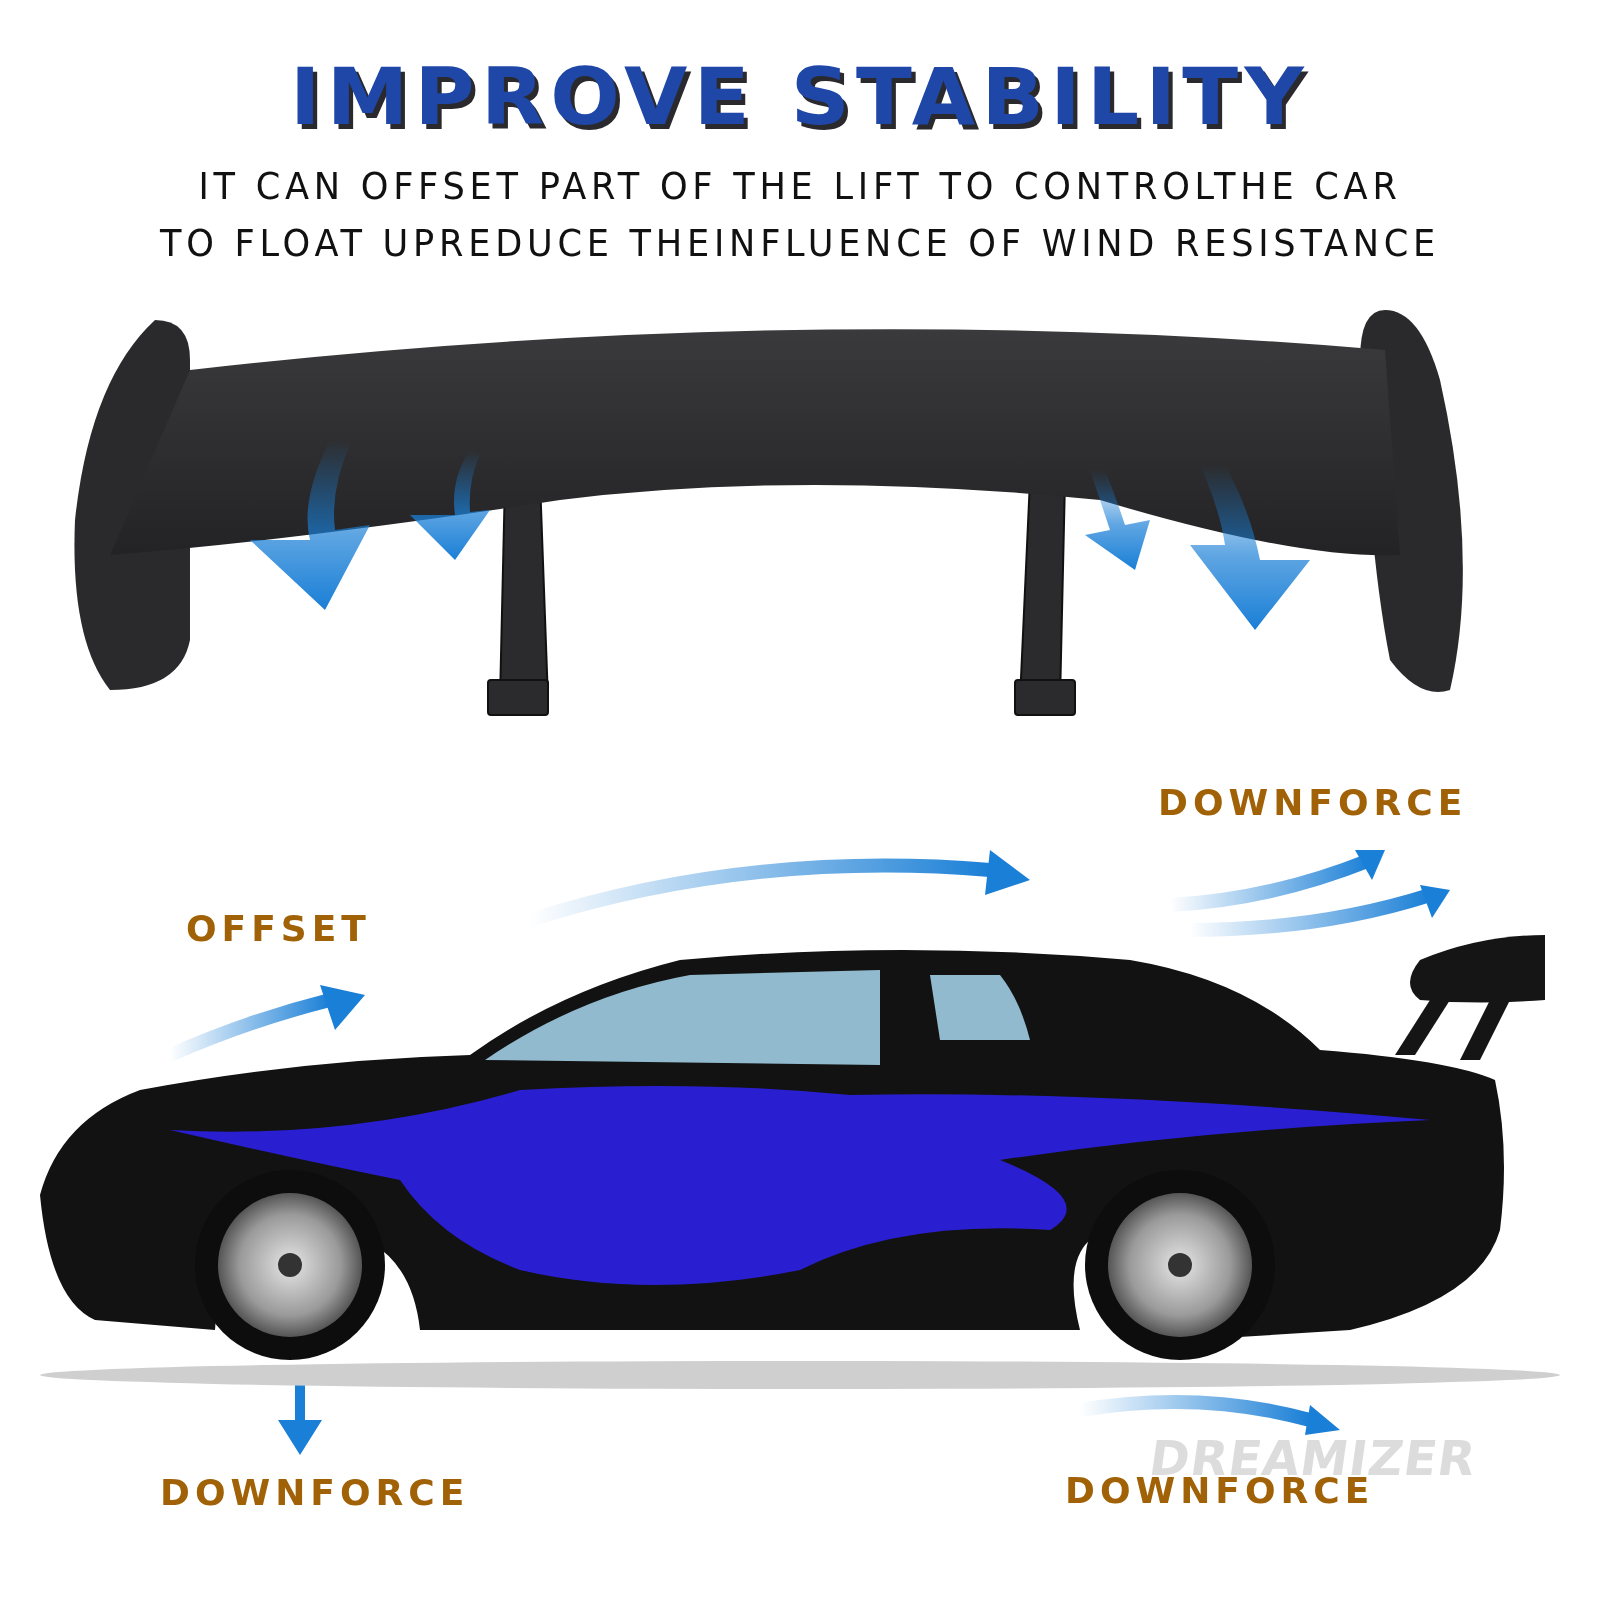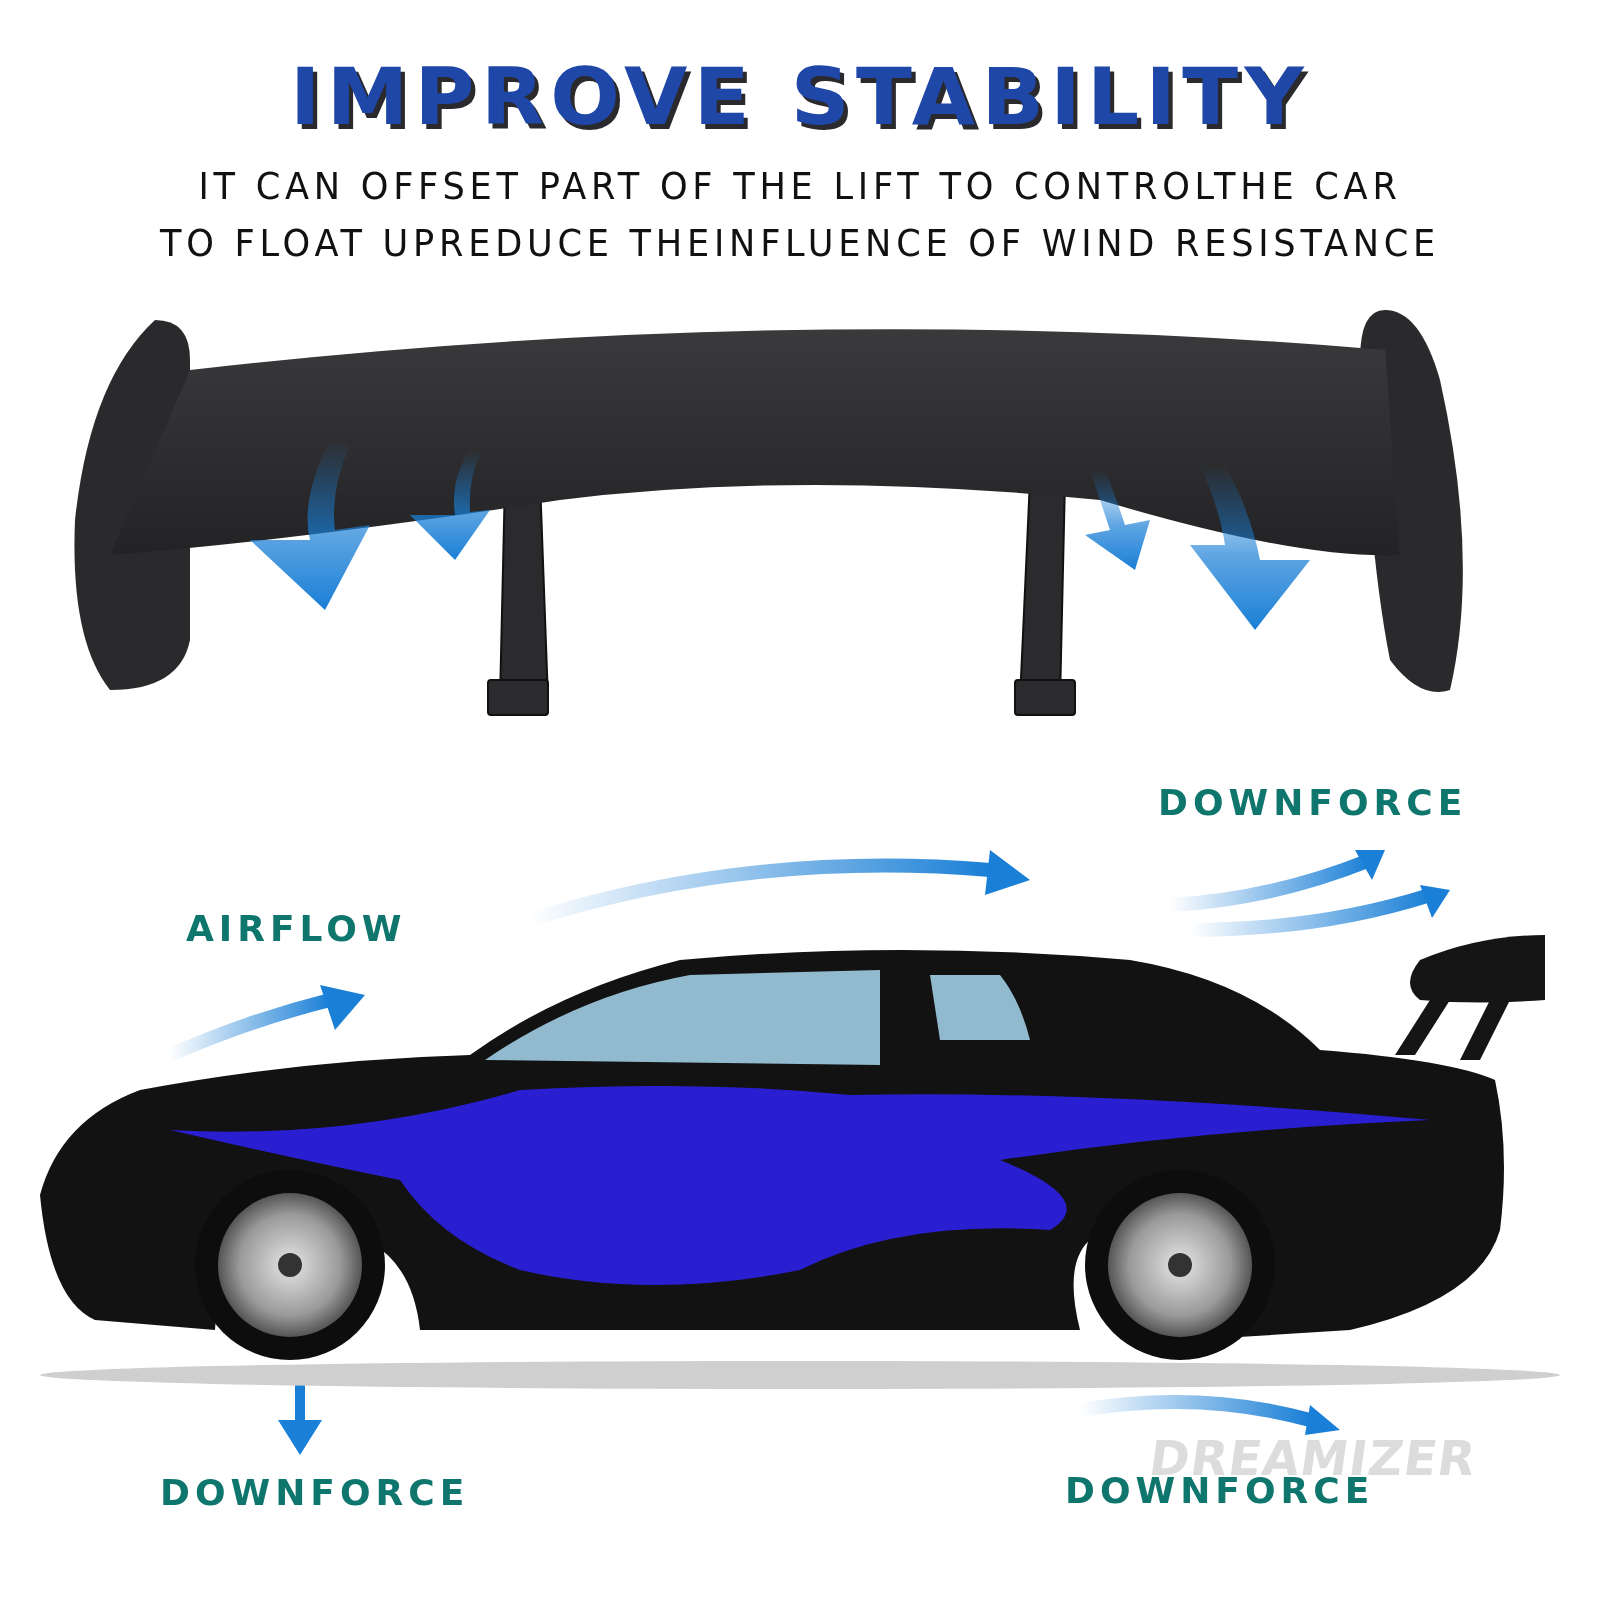--- a/index.html
+++ b/index.html
@@ -9,21 +9,21 @@
     left:0;top:52px;width:1600px;text-align:center;
     font-family:"DejaVu Sans",sans-serif;font-weight:bold;font-size:78px;letter-spacing:6px;
     color:#1f47a8;text-shadow:4px 5px 0 #2a2a2e;transform:scaleX(1.05);
   }
   .subline{
     left:0;width:1600px;text-align:center;
     font-family:"DejaVu Sans",sans-serif;font-size:37px;letter-spacing:5px;color:#111;
     transform:scaleX(0.95);
   }
   .label{
-    font-family:"DejaVu Sans",sans-serif;font-weight:bold;font-size:36px;letter-spacing:5px;color:#0f766e;
+    font-family:"DejaVu Sans",sans-serif;font-weight:bold;font-size:36px;letter-spacing:5px;color:#a16207;
   }
   .watermark{
     font-family:"DejaVu Sans",sans-serif;font-weight:bold;font-size:48px;letter-spacing:1px;color:#dcdcdc;
     transform:skewX(-8deg);
   }
 </style>
 </head>
 <body>
 
 <div class="abs headline">IMPROVE STABILITY</div>
@@ -59,21 +59,21 @@
 
   <g>
     <path d="M330 440 Q300 500 310 540 L250 540 L325 610 L370 525 L335 530 Q330 490 350 445 Z" fill="url(#arrowFade)"></path>
     <path d="M470 450 Q450 480 455 515 L410 515 L455 560 L490 510 L470 512 Q468 480 480 455 Z" fill="url(#arrowFade)"></path>
     <path d="M1090 470 Q1100 500 1110 530 L1085 535 L1135 570 L1150 520 L1125 525 Q1115 495 1105 470 Z" fill="url(#arrowFade)"></path>
     <path d="M1200 465 Q1220 510 1225 545 L1190 545 L1255 630 L1310 560 L1260 560 Q1250 510 1225 465 Z" fill="url(#arrowFade)"></path>
   </g>
 </svg>
 
 <div class="abs label" style="left:1158px;top:782px;">DOWNFORCE</div>
-<div class="abs label" style="left:186px;top:908px;">AIRFLOW</div>
+<div class="abs label" style="left:186px;top:908px;">OFFSET</div>
 <div class="abs label" style="left:160px;top:1472px;">DOWNFORCE</div>
 <div class="abs label" style="left:1065px;top:1470px;">DOWNFORCE</div>
 <div class="abs watermark" style="left:1150px;top:1430px;">DREAMIZER</div>
 
 <svg class="abs" style="left:0;top:820px;" width="1600" height="640" viewBox="0 820 1600 640">
   <defs>
     <linearGradient id="flowH" x1="0" y1="0" x2="1" y2="0">
       <stop offset="0" stop-color="#1a7fd6" stop-opacity="0"></stop>
         <stop offset="1" stop-color="#1a7fd6"></stop>
     </linearGradient>

